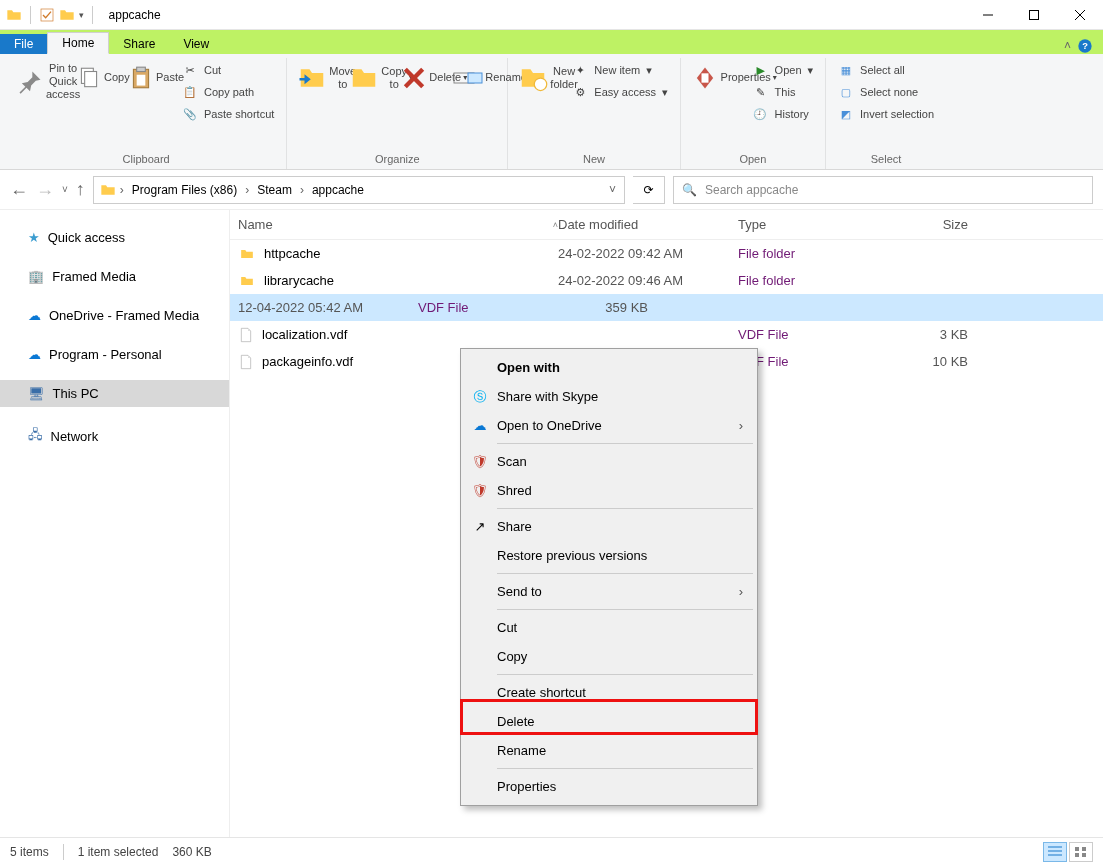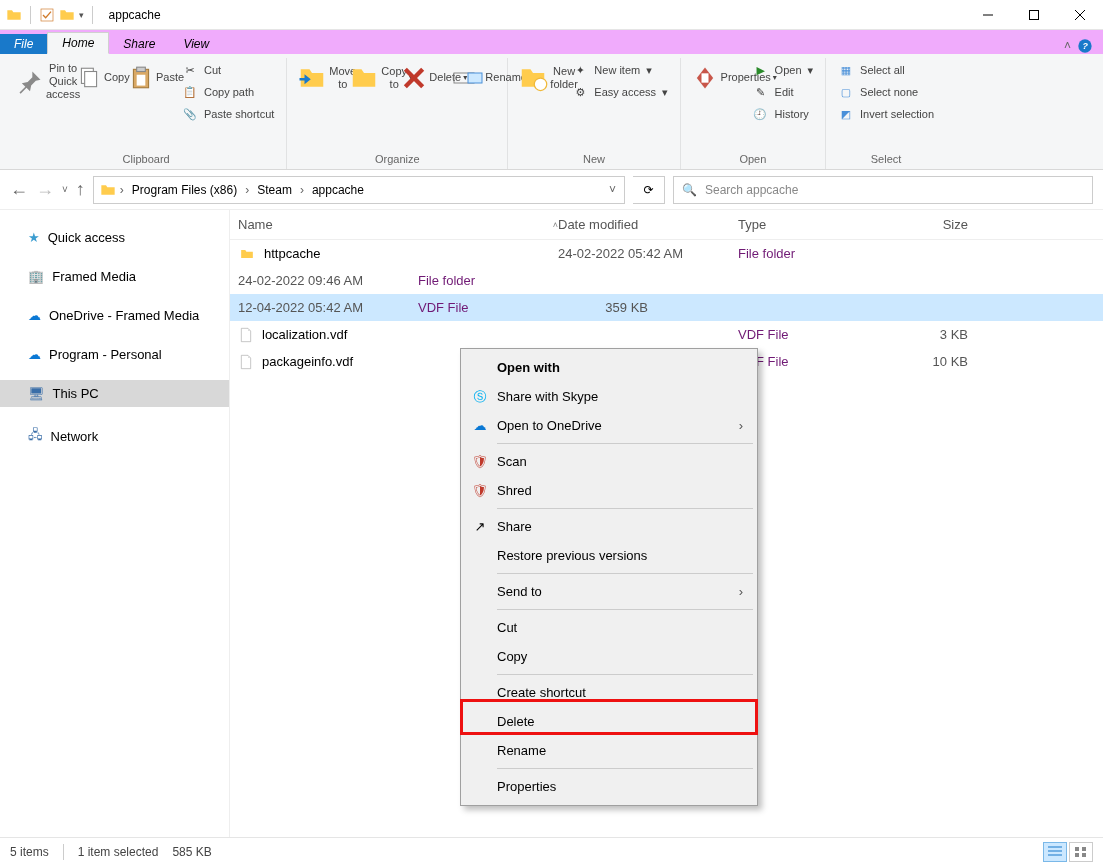--- a/index.html
+++ b/index.html
@@ -10,21 +10,21 @@
 .titlebar-left { display: flex; align-items: center; gap: 4px; padding-left: 6px; }
 .folder-icon-sm { width: 16px; height: 16px; }
 .titlebar-sep { width:1px; height:18px; background:#ccc; margin:0 4px;}
 .qat { display:flex; gap:4px; align-items:center;}
 .title-text { margin-left: 8px; }
 .win-controls { margin-left: auto; display: flex; }
 .win-btn { width: 46px; height: 30px; display: flex; align-items: center; justify-content: center; }
 .win-btn svg { width:10px; height:10px; }
 
 
-.tabs-row { height: 24px; display: flex; background: #f0abfc; align-items:flex-end;font-style:italic; }
+.tabs-row { height: 24px; display: flex; background: #bef264; align-items:flex-end; }
 .tab { padding: 3px 14px; font-size: 12px; cursor:default; }
 .tab.file { background:#1979ca; color:#fff; }
 .tab.active { border:1px solid #d0d0d0; border-bottom:1px solid #f5f6f7; background:#f5f6f7; position:relative; z-index:2;}
 .ribbon-right { margin-left:auto; display:flex; align-items:center; gap:6px; padding-right:10px;}
 
 
 .ribbon { height: 116px; background:#f5f6f7; border-bottom:1px solid #d8d8d8; display:flex; padding:4px 6px 0 6px; }
 .group { display:flex; flex-direction:column; align-items:center; padding:0 8px; border-right:1px solid #e1e2e3; }
 .group:last-child{border-right:none;}
 .group-body { display:flex; align-items:flex-start; gap:4px; flex:1; }
@@ -261,21 +261,21 @@
               <rect x="9" y="8" width="6" height="8" fill="#fff"></rect>
             </svg>
           </div>
         <span>Properties</span>
           <span style="font-size:8px;">▾</span>
       </div>
       <div class="small-stack">
         <div class="small-btn"><span class="sic" style="color:#2a8a2a;">▶</span><span>Open</span> ▾</div>
         <div class="small-btn">
             <span class="sic">✎</span>
-            <span>Edit</span>
+            <span>This</span>
           </div>
         <div class="small-btn">
             <span class="sic">🕘</span>
             <span>History</span>
           </div>
       </div>
     </div>
     <div class="group-label">Open</div>
   </div>
 
@@ -372,25 +372,31 @@
       <div class="col-size">Size</div>
     </div>
     <div class="rows" id="rows">
         <div class="row">
           <div class="c-name">
             <svg class="fold-i" viewBox="0 0 24 24">
               <path fill="#ffcc4d" d="M2 5h7l2 3h11v11H2z"></path>
             </svg>
             <span>httpcache</span>
           </div>
-          <div class="c-date">24-02-2022 05:42 AM</div>
+          <div class="c-date">24-02-2022 09:42 AM</div>
           <div class="c-type">File folder</div>
           <div class="c-size"></div>
         </div>
         <div class="row">
+          <div class="c-name">
+            <svg class="fold-i" viewBox="0 0 24 24">
+              <path fill="#ffcc4d" d="M2 5h7l2 3h11v11H2z"></path>
+            </svg>
+            <span>librarycache</span>
+          </div>
           <div class="c-date">24-02-2022 09:46 AM</div>
           <div class="c-type">File folder</div>
           <div class="c-size"></div>
         </div>
         <div class="row sel">
           <div class="c-date">12-04-2022 05:42 AM</div>
           <div class="c-type">VDF File</div>
           <div class="c-size">359 KB</div>
         </div>
         <div class="row">
@@ -477,21 +483,21 @@
   <div class="ctx-item">
       <span>Properties</span>
     </div>
 </div>
 <div class="ctx-highlight"></div>
 
 <div class="status">
   <span>5 items</span>
   <span class="sep"></span>
   <span>1 item selected</span>
-  <span>585 KB</span>
+  <span>360 KB</span>
   <div class="view-toggles">
     <div class="vt active">
         <svg width="14" height="12">
           <path d="M0 1h14M0 5h14M0 9h14" stroke="#1979ca"></path>
         </svg>
       </div>
     <div class="vt">
         <svg width="14" height="12">
           <rect x="1" y="1" width="4" height="4" fill="#888"></rect>
           <rect x="8" y="1" width="4" height="4" fill="#888"></rect>

